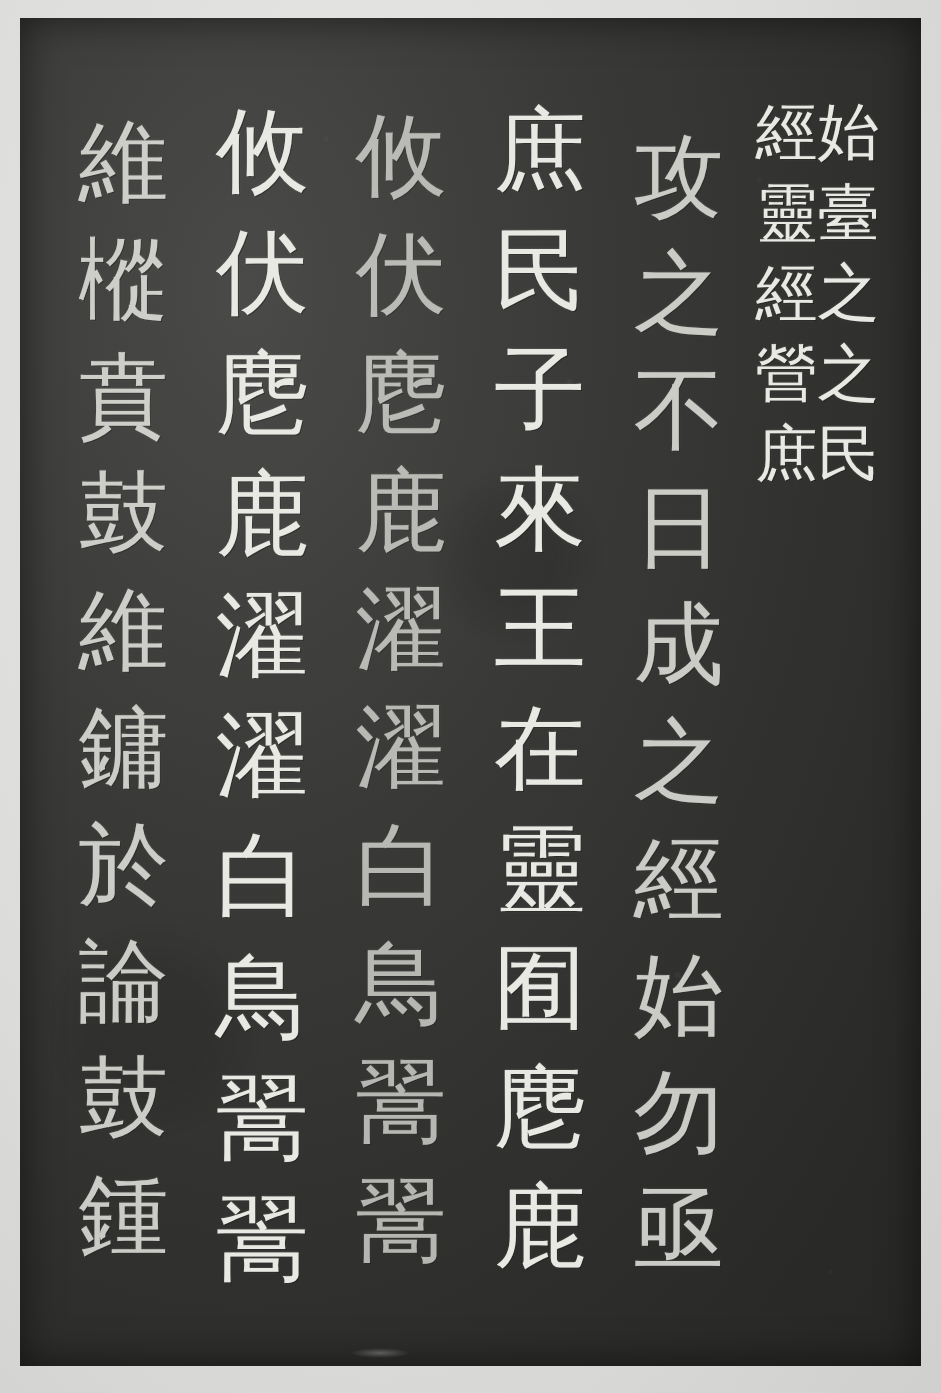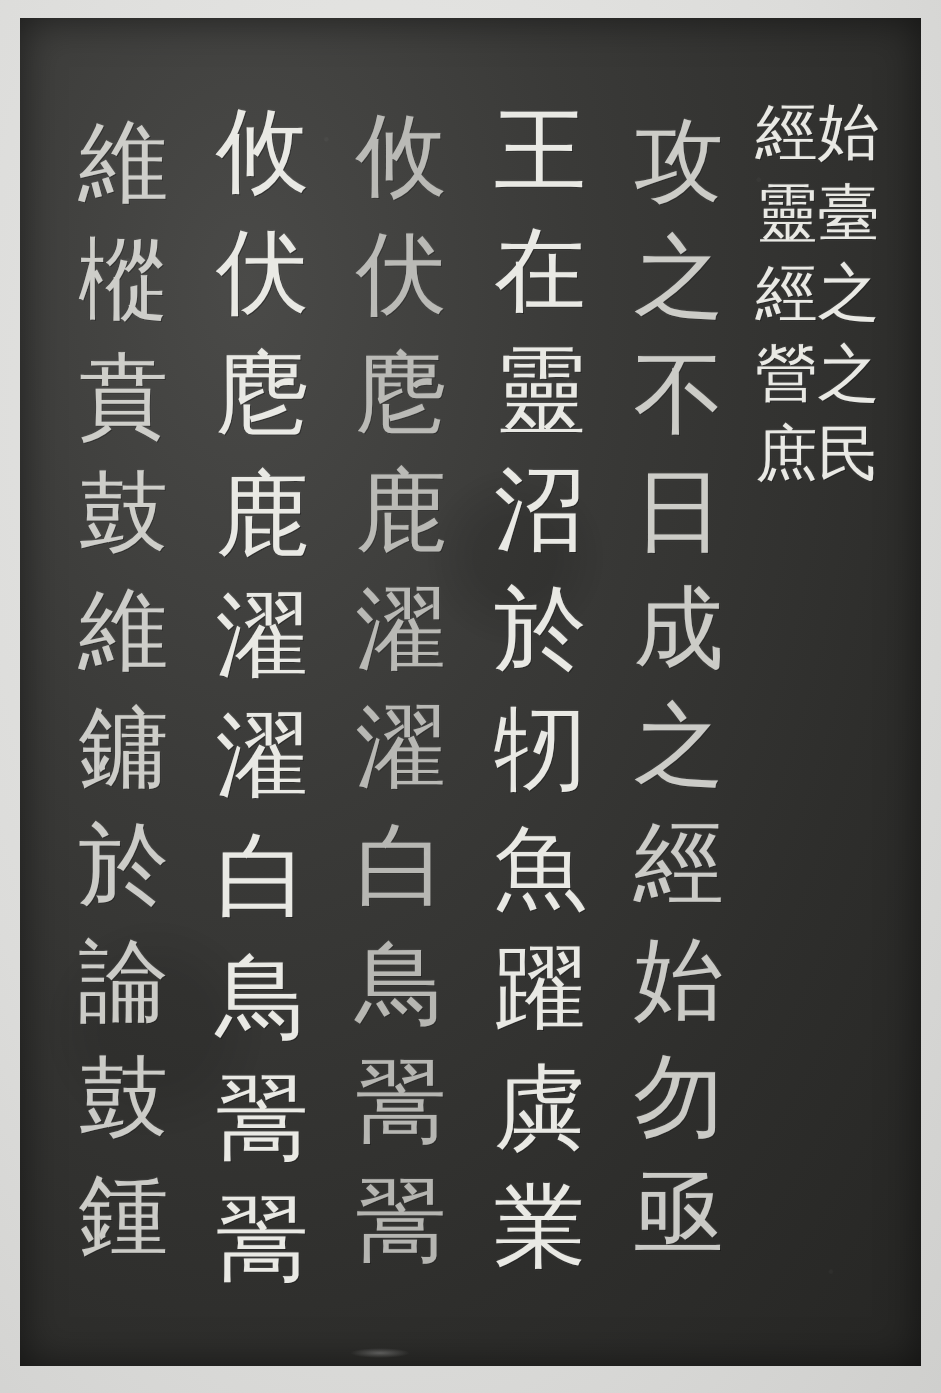--- a/index.html
+++ b/index.html
@@ -100,21 +100,21 @@
   }
 
   
   .col:nth-child(1) .glyph { font-size: 62px; }
   .col:nth-child(2) .glyph { font-size: 90px; }
   .col:nth-child(3) .glyph { font-size: 92px; }
   .col:nth-child(4) .glyph { font-size: 91px; }
   .col:nth-child(5) .glyph { font-size: 93px; }
   .col:nth-child(6) .glyph { font-size: 90px; }
 
-  .col:nth-child(2) { margin-top: 10px; }
+  .col:nth-child(2) { margin-top: 26px; }
   .col:nth-child(4) { margin-top: 6px; }
   .col:nth-child(6) { margin-top: 12px; }
 
   
   .worn { opacity: 0.72; }
   .worn2 { opacity: 0.84; }
 
   
   #scuff {
     position: absolute;
@@ -148,21 +148,21 @@
 
       <div class="col">
         <div class="glyph">經始靈臺經之營之庶民</div>
       </div>
 
       <div class="col">
         <div class="glyph worn2">攻之不日成之經始勿亟</div>
       </div>
 
       <div class="col">
-        <div class="glyph">王在靈沼於牣魚躍虡業</div>
+        <div class="glyph">庶民子來王在靈囿麀鹿</div>
       </div>
 
       <div class="col">
         <div class="glyph worn">攸伏麀鹿濯濯白鳥翯翯</div>
       </div>
 
       <div class="col">
         <div class="glyph">攸伏麀鹿濯濯白鳥翯翯</div>
       </div>
 

